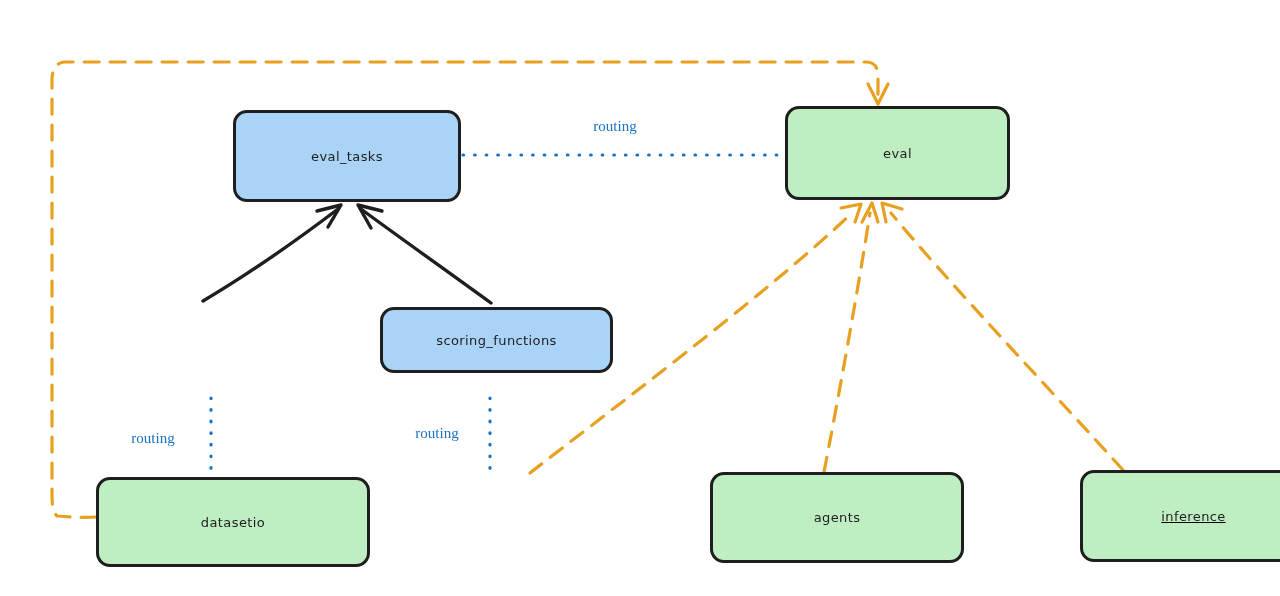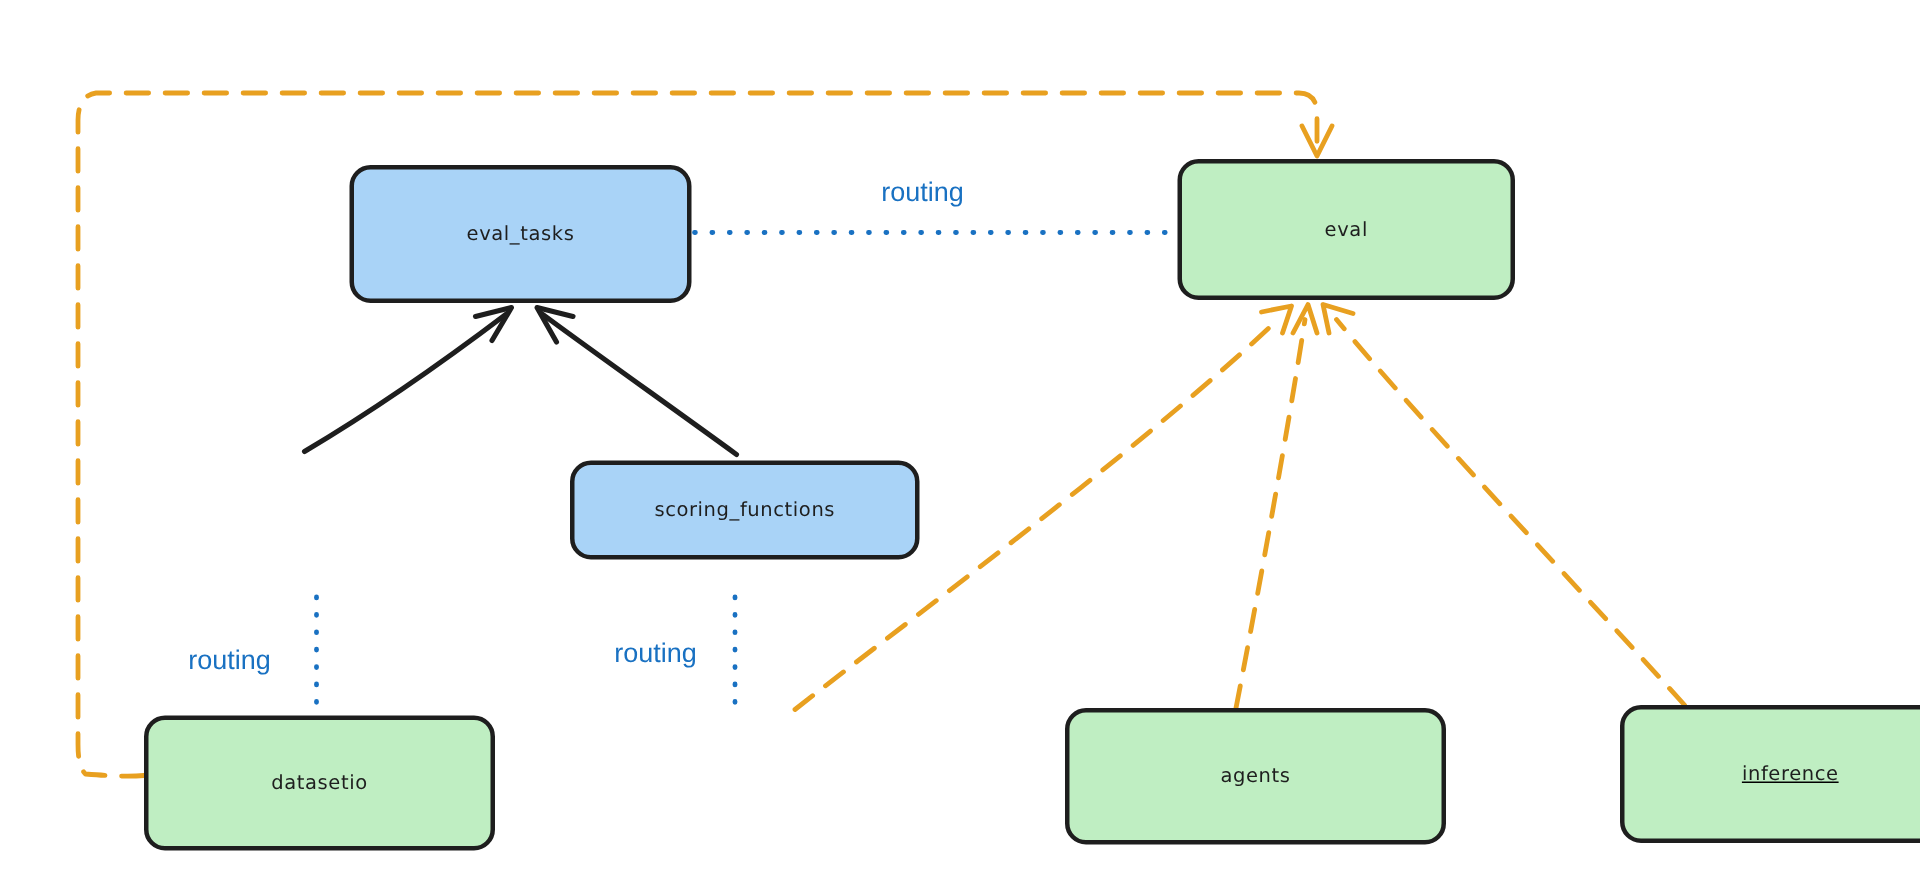--- a/index.html
+++ b/index.html
@@ -39,22 +39,22 @@
     font-size: 13px;
     color: #1e1e1e;
     letter-spacing: 0.4px;
     white-space: nowrap;
     pointer-events: none;
   }
   .node.blue { background: #a9d3f7; }
   .node.green { background: #bfeec2; }
   .edge-label {
     position: absolute;
-    font-family: Liberation Sans, sans-serif;
-    font-size: 18px;
+    font-family: Liberation Serif, serif;
+    font-size: 15px;
     color: #1971c2;
     white-space: nowrap;
     z-index: 4;
     text-align: right;
   }
 </style>
 </head>
 <body>
 
 <div id="canvas">
@@ -112,21 +112,21 @@
 
   <div class="node green" style="left:785px; top:106px; width:225px; height:94px;text-align:right;">
     <span class="node-label">eval</span>
   </div>
 
 
   <div class="node blue" style="left:380px; top:307px; width:233px; height:66px;">
     <span class="node-label">scoring_functions</span>
   </div>
 
-  <div class="node green" style="left:96px; top:477px; width:234px; height:90px;">
+  <div class="node green" style="left:96px; top:477px; width:274px; height:90px;">
     <span class="node-label">datasetio</span>
   </div>
 
 
   <div class="node green" style="left:710px; top:472px; width:254px; height:91px;">
     <span class="node-label">agents</span>
   </div>
 
   <div class="node green" style="left:1080px; top:470px; width:227px; height:92px;text-decoration:underline;">
     <span class="node-label">inference</span>

